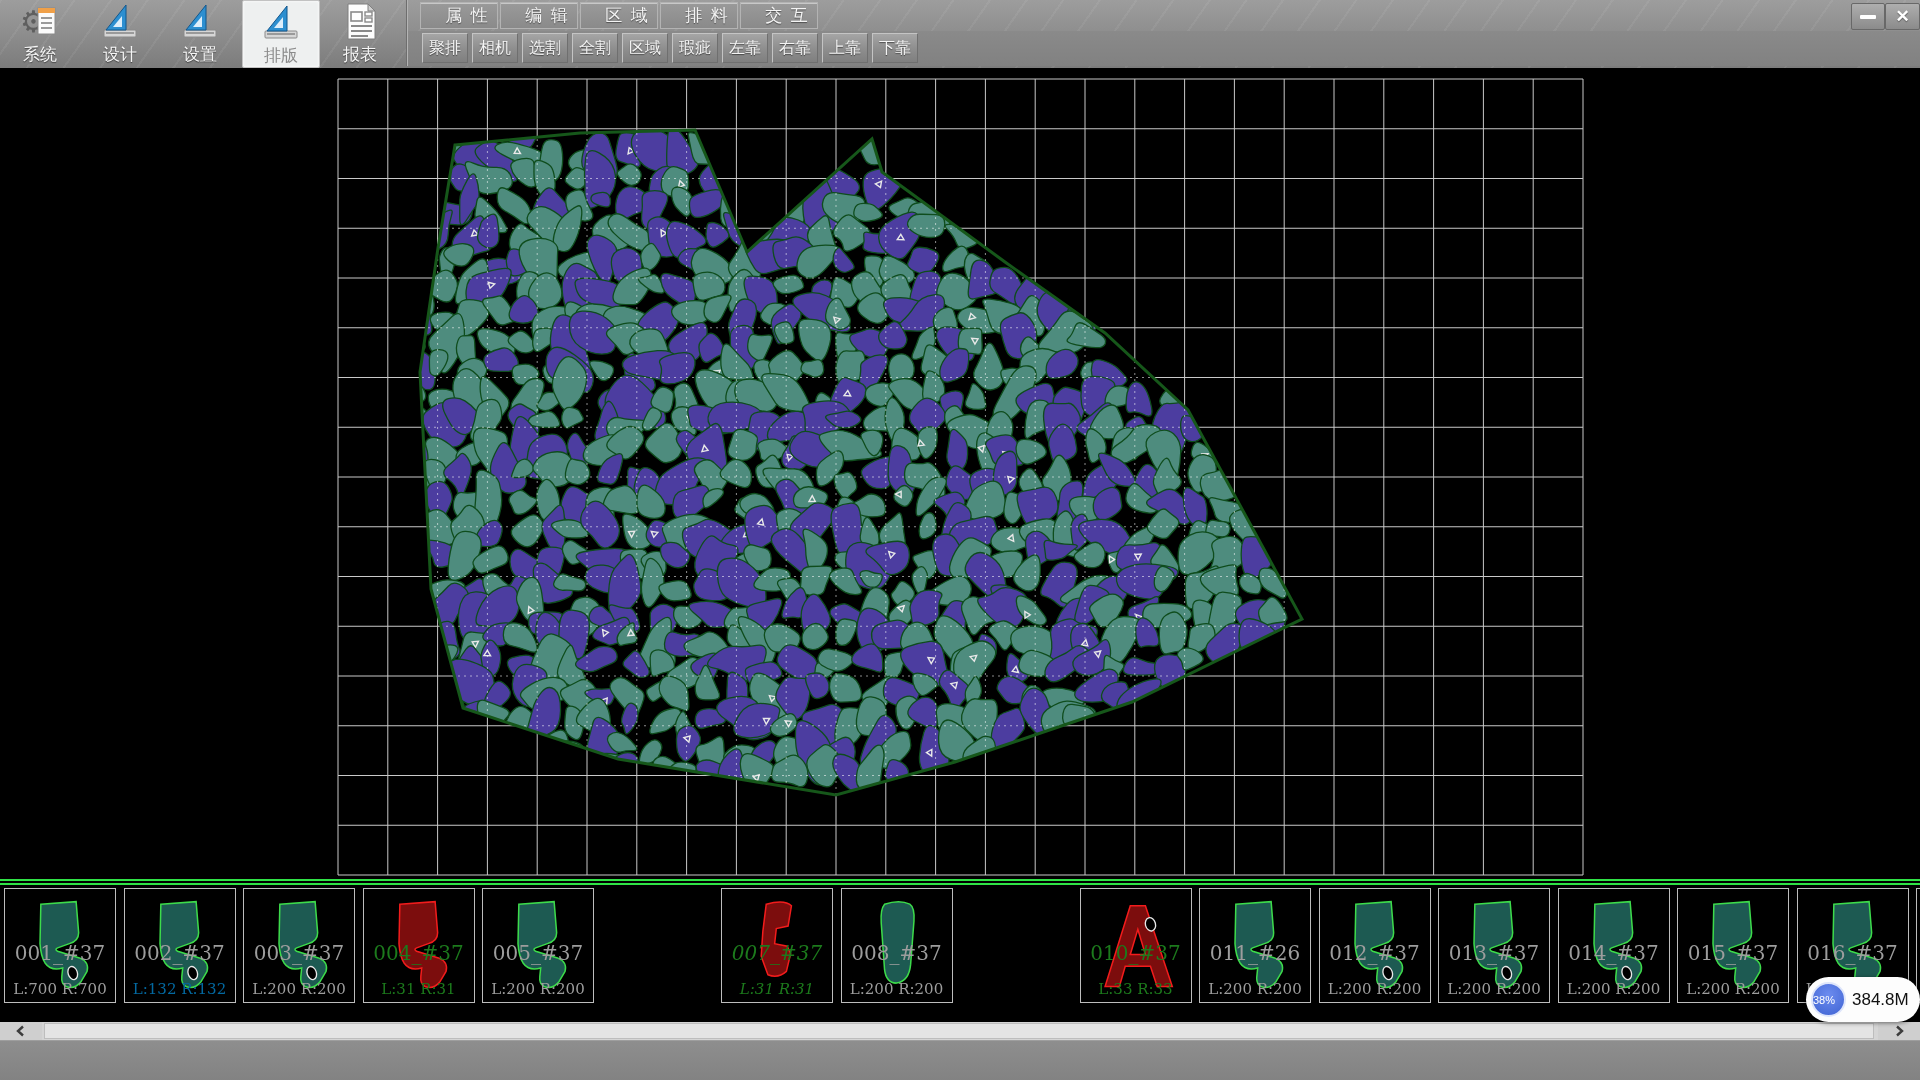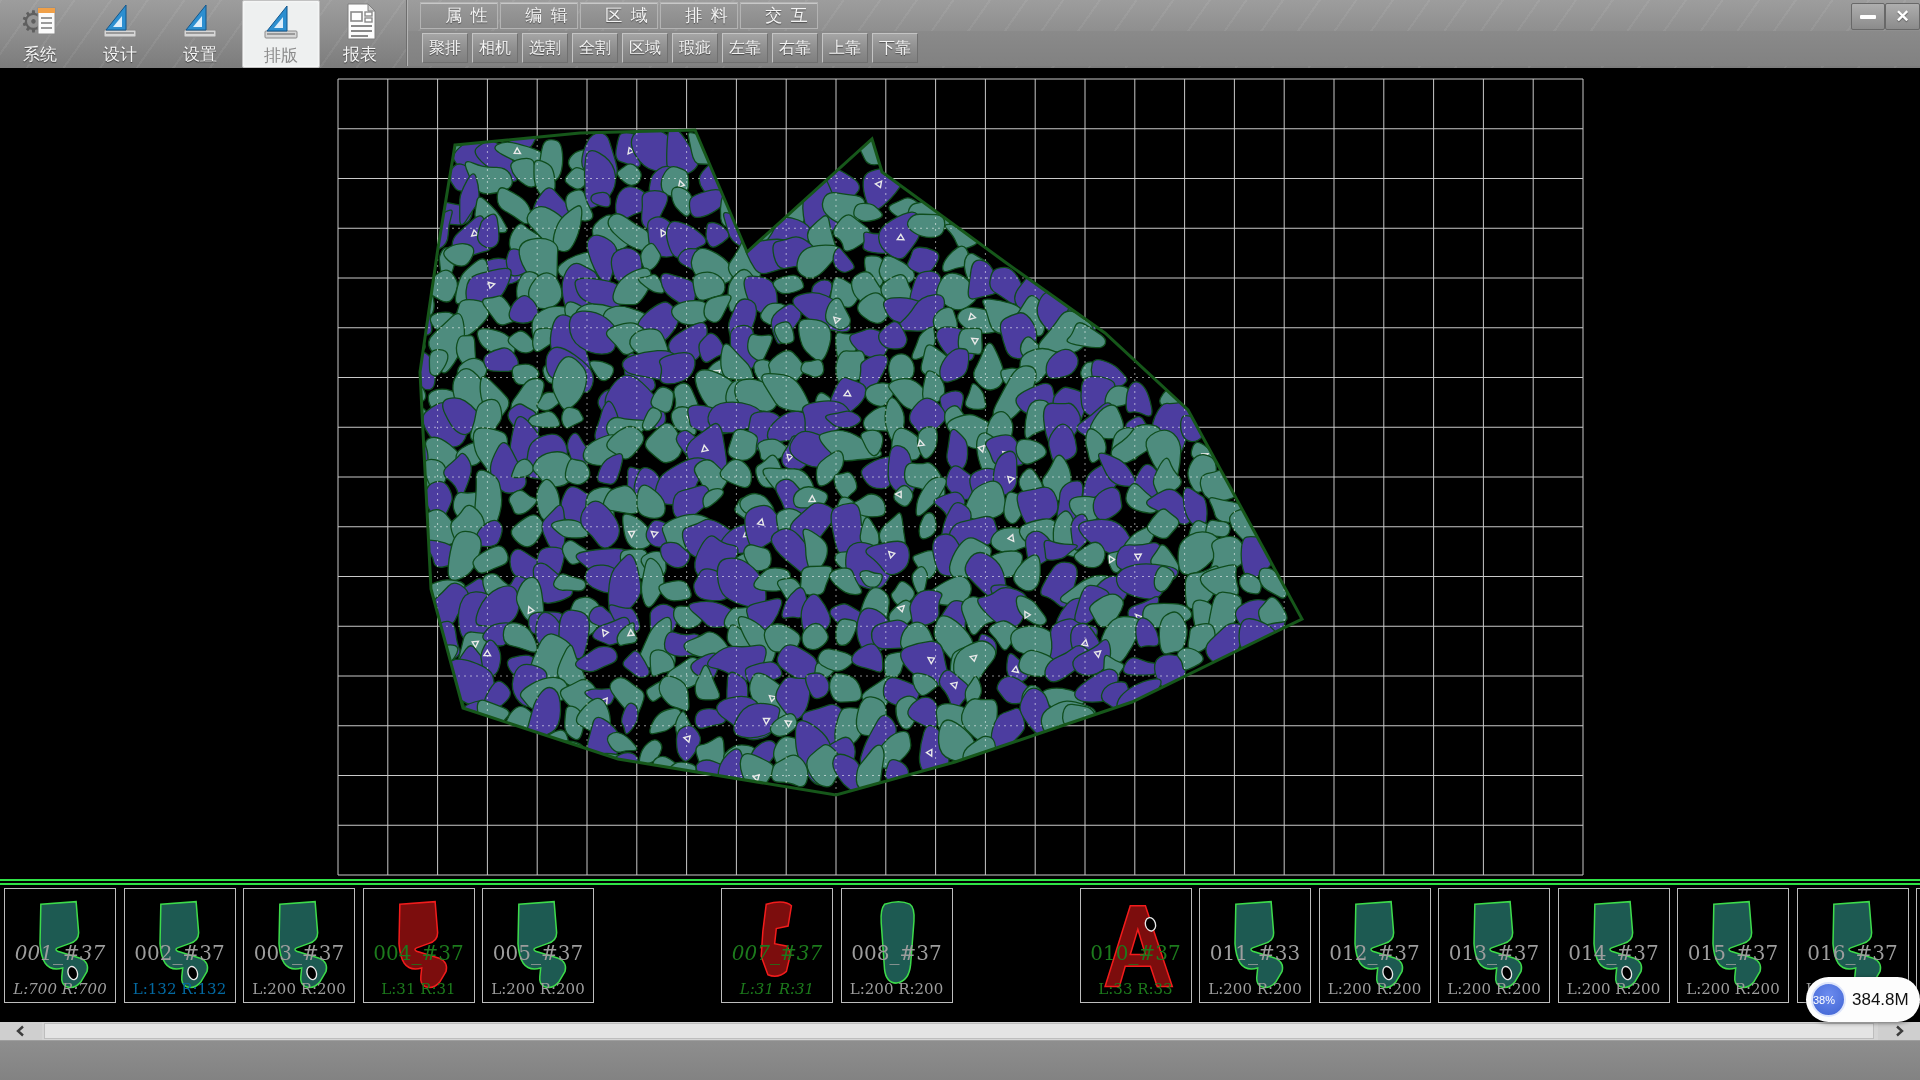--- a/index.html
+++ b/index.html
@@ -960,21 +960,21 @@
           <line x1="338" y1="875" x2="1583" y2="875"></line>
         </g>
         <path d="M455,145 L 580,133 L 695,130 L 747,252 L 872,139 L 882,172 L 1005,262 L 1105,333 L 1188,410 L 1302,619 L 1132,702 L 955,762 L 836,795 L 618,759 L 463,708 L 431,589 L 420,372 L 438,248 Z" fill="none" stroke="#16571a" stroke-width="3"></path>
       </svg>
   </div>
 
   <div id="greenline1" style="top:879px;"></div>
   <div id="greenline2" style="top:883px;"></div>
 
   <div id="thumbstrip">
-      <div class="thumb" style="left: 4px; font-style: italic;">
+      <div class="thumb" style="left: 4px;">
         <svg width="84" height="112" viewBox="0 0 100 118">
           <path d="M26,8 L68,5 L71,42 Q71,52 60,55 L46,60 Q42,62 46,64 L72,72 Q84,77 81,88 L74,100 Q66,110 56,106 Q50,103 51,94 L52,84 Q38,88 31,78 Q26,70 25,55 Z" fill="#1d5a52" stroke="#3ddb4b" stroke-width="1.8" fill-rule="evenodd"></path>
           <ellipse cx="64" cy="90" rx="5.5" ry="8" fill="#000" stroke="#e8e8e8" stroke-width="1.6" transform="rotate(-18 64 90)"></ellipse>
         </svg>
         <div class="tname" style="color: rgb(157, 157, 157);">001_#37</div>
         <div class="tinfo" style="color: rgb(157, 157, 157);">L:700 R:700</div>
       </div>
       <div class="thumb" style="left: 123.5px;">
         <svg width="84" height="112" viewBox="0 0 100 118">
           <path d="M26,8 L68,5 L71,42 Q71,52 60,55 L46,60 Q42,62 46,64 L72,72 Q84,77 81,88 L74,100 Q66,110 56,106 Q50,103 51,94 L52,84 Q38,88 31,78 Q26,70 25,55 Z" fill="#1d5a52" stroke="#3ddb4b" stroke-width="1.8" fill-rule="evenodd"></path>
@@ -1024,21 +1024,21 @@
           <path d="M12,106 L42,10 L60,10 L92,106 L74,106 L66,82 L36,82 L29,106 Z M42,68 L60,68 L51,38 Z" fill="#7c0d0d" stroke="#f21c1c" stroke-width="1.8" fill-rule="evenodd"></path>
           <ellipse cx="66" cy="32" rx="6" ry="8" fill="#000" stroke="#e8e8e8" stroke-width="1.6" transform="rotate(-15 66 32)"></ellipse>
         </svg>
         <div class="tname" style="color: rgb(28, 122, 28);">010_#37</div>
         <div class="tinfo" style="color: rgb(28, 122, 28);">L:33 R:33</div>
       </div>
       <div class="thumb" style="left: 1199px;">
         <svg width="84" height="112" viewBox="0 0 100 118">
           <path d="M26,8 L68,5 L71,42 Q71,52 60,55 L46,60 Q42,62 46,64 L72,72 Q84,77 81,88 L74,100 Q66,110 56,106 Q50,103 51,94 L52,84 Q38,88 31,78 Q26,70 25,55 Z" fill="#1d5a52" stroke="#3ddb4b" stroke-width="1.8" fill-rule="evenodd"></path>
         </svg>
-        <div class="tname" style="color: rgb(157, 157, 157);">011_#33</div>
+        <div class="tname" style="color: rgb(157, 157, 157);">011_#26</div>
         <div class="tinfo" style="color: rgb(157, 157, 157);">L:200 R:200</div>
       </div>
       <div class="thumb" style="left: 1318.5px;">
         <svg width="84" height="112" viewBox="0 0 100 118">
           <path d="M26,8 L68,5 L71,42 Q71,52 60,55 L46,60 Q42,62 46,64 L72,72 Q84,77 81,88 L74,100 Q66,110 56,106 Q50,103 51,94 L52,84 Q38,88 31,78 Q26,70 25,55 Z" fill="#1d5a52" stroke="#3ddb4b" stroke-width="1.8" fill-rule="evenodd"></path>
           <ellipse cx="64" cy="90" rx="5.5" ry="8" fill="#000" stroke="#e8e8e8" stroke-width="1.6" transform="rotate(-18 64 90)"></ellipse>
         </svg>
         <div class="tname" style="color: rgb(157, 157, 157);">012_#37</div>
         <div class="tinfo" style="color: rgb(157, 157, 157);">L:200 R:200</div>
       </div>

